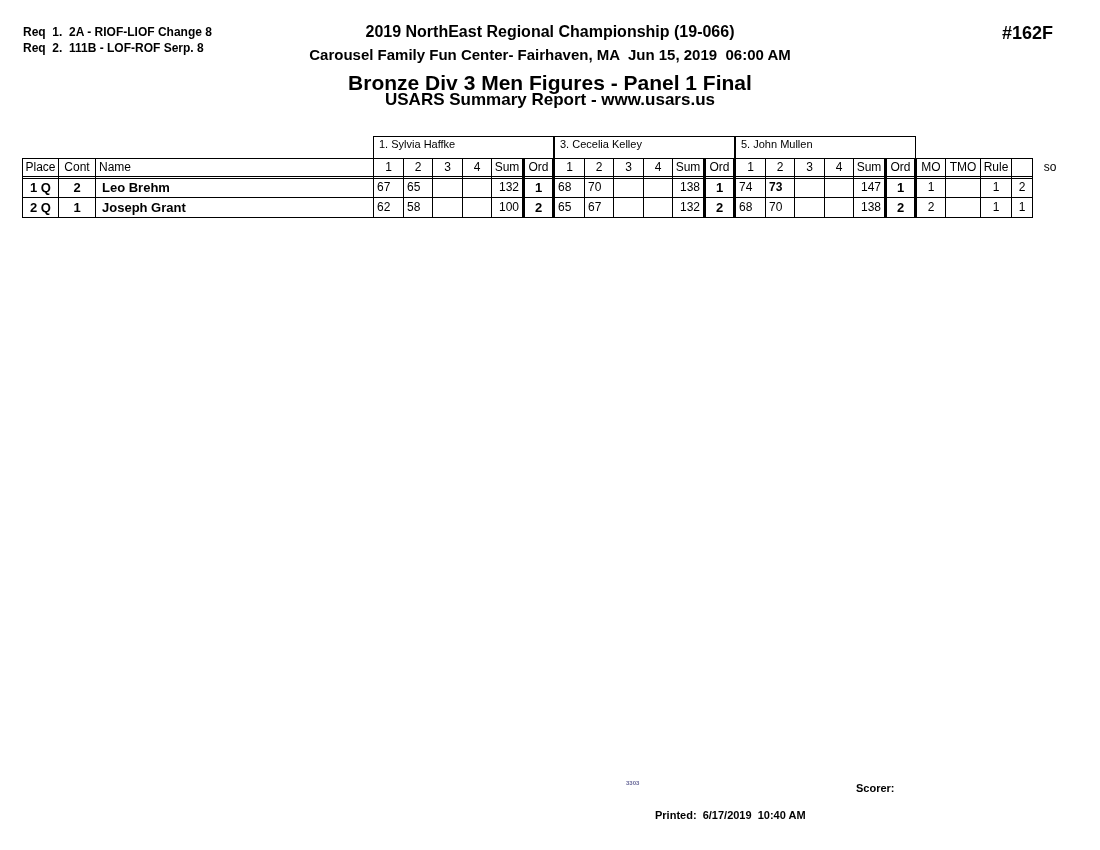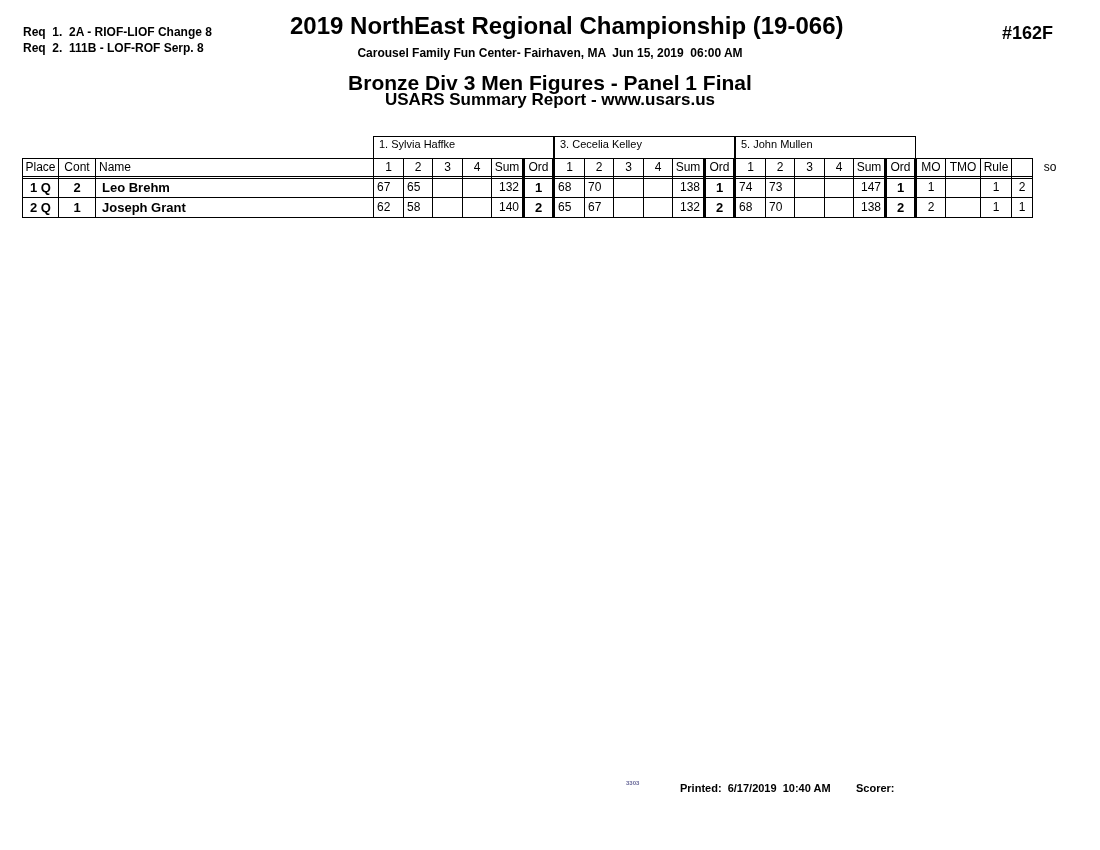--- a/index.html
+++ b/index.html
@@ -21,22 +21,22 @@
       font-size: 12px;
       line-height: 14px;
       white-space: pre;
     }
     .hdr-center {
       left: 290px;
       width: 520px;
       text-align: center;
       white-space: pre;
     }
-    .title1 { top: 12px; font-size: 24px; font-weight: bold; }
-    .title2 { top: 46px; font-size: 12px; }
+    .title1 { top: 23px; font-size: 16px; font-weight: bold; }
+    .title2 { top: 46px; font-size: 15px; }
     .title3 { top: 71px; font-size: 21px; font-weight: bold; }
     .title4 { top: 90px; font-size: 17px; }
     .event-num {
       left: 962px;
       top: 23px;
       font-size: 18px;
       font-weight: bold;
       margin-left: 40px;
     }
     
@@ -200,42 +200,42 @@
     <div class="cell c b" style="left:525px; top:178px; width:27px;">1</div>
 
     <div class="cell l" style="left:555px; top:178px; width:29px;">68</div>
     <div class="cell l" style="left:585px; top:178px; width:28px;">70</div>
     <div class="cell l" style="left:614px; top:178px; width:29px;"></div>
     <div class="cell l" style="left:644px; top:178px; width:28px;"></div>
     <div class="cell r" style="left:673px; top:178px; width:30px;">138</div>
     <div class="cell c b" style="left:706px; top:178px; width:27px;">1</div>
 
     <div class="cell l" style="left:736px; top:178px; width:29px;">74</div>
-    <div class="cell l" style="left:766px; top:178px; width:28px;">73</div>
+    <div class="cell l" style="left:766px; top:178px; width:28px;font-weight:bold;">73</div>
     <div class="cell l" style="left:795px; top:178px; width:29px;"></div>
     <div class="cell l" style="left:825px; top:178px; width:28px;"></div>
     <div class="cell r" style="left:854px; top:178px; width:30px;">147</div>
     <div class="cell c b" style="left:887px; top:178px; width:27px;">1</div>
 
     <div class="cell c" style="left:917px; top:178px; width:28px;">1</div>
     <div class="cell c" style="left:946px; top:178px; width:34px;"></div>
     <div class="cell c" style="left:981px; top:178px; width:30px;">1</div>
     <div class="cell c" style="left:1012px; top:178px; width:20px;">2</div>
   </div>
 
   <div>
     <div class="cell c b" style="left:23px; top:198px; width:35px;">2 Q</div>
     <div class="cell c b" style="left:59px; top:198px; width:36px;">1</div>
     <div class="cell l b" style="left:96px; top:198px; width:277px; padding-left:6px;">Joseph Grant</div>
 
     <div class="cell l" style="left:374px; top:198px; width:29px;">62</div>
     <div class="cell l" style="left:404px; top:198px; width:28px;">58</div>
     <div class="cell l" style="left:433px; top:198px; width:29px;"></div>
     <div class="cell l" style="left:463px; top:198px; width:28px;"></div>
-    <div class="cell r" style="left:492px; top:198px; width:30px;">140</div>
+    <div class="cell r" style="left:492px; top:198px; width:30px;">100</div>
     <div class="cell c b" style="left:525px; top:198px; width:27px;">2</div>
 
     <div class="cell l" style="left:555px; top:198px; width:29px;">65</div>
     <div class="cell l" style="left:585px; top:198px; width:28px;">67</div>
     <div class="cell l" style="left:614px; top:198px; width:29px;"></div>
     <div class="cell l" style="left:644px; top:198px; width:28px;"></div>
     <div class="cell r" style="left:673px; top:198px; width:30px;">132</div>
     <div class="cell c b" style="left:706px; top:198px; width:27px;">2</div>
 
     <div class="cell l" style="left:736px; top:198px; width:29px;">68</div>
@@ -246,14 +246,14 @@
     <div class="cell c b" style="left:887px; top:198px; width:27px;">2</div>
 
     <div class="cell c" style="left:917px; top:198px; width:28px;">2</div>
     <div class="cell c" style="left:946px; top:198px; width:34px;"></div>
     <div class="cell c" style="left:981px; top:198px; width:30px;">1</div>
     <div class="cell c" style="left:1012px; top:198px; width:20px;">1</div>
   </div>
 </div>
 
 <div class="abs tiny">3303</div>
-<div class="abs footer" style="left:680px;">Printed:  6/17/2019  10:40 AM</div>
+<div class="abs footer" style="left:655px;margin-top:27px;">Printed:  6/17/2019  10:40 AM</div>
 <div class="abs footer" style="left:856px;">Scorer:</div>
 
 </body></html>

